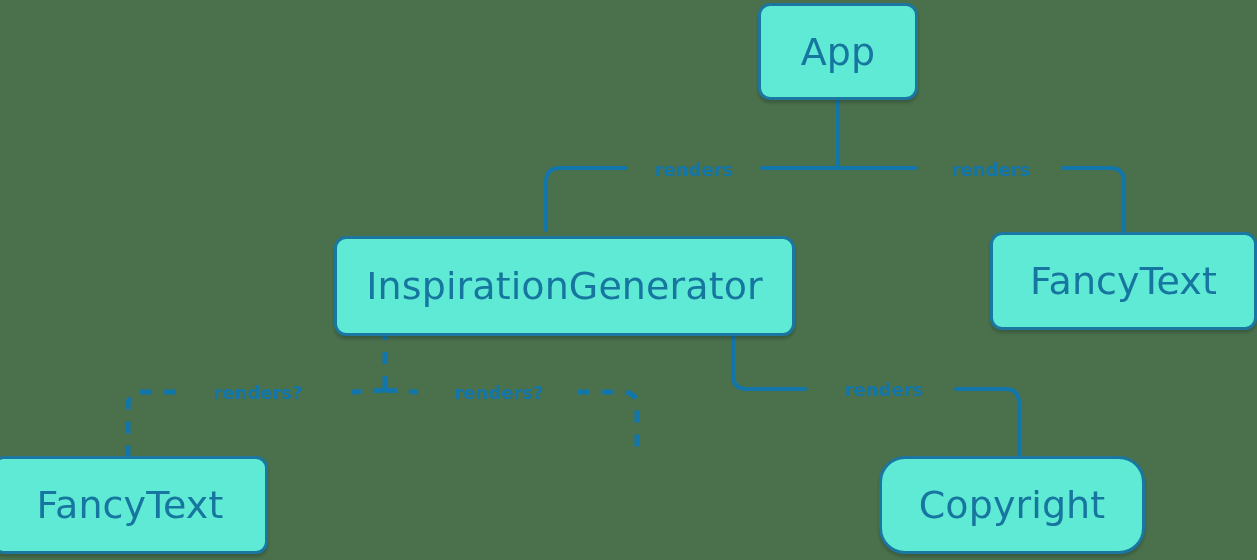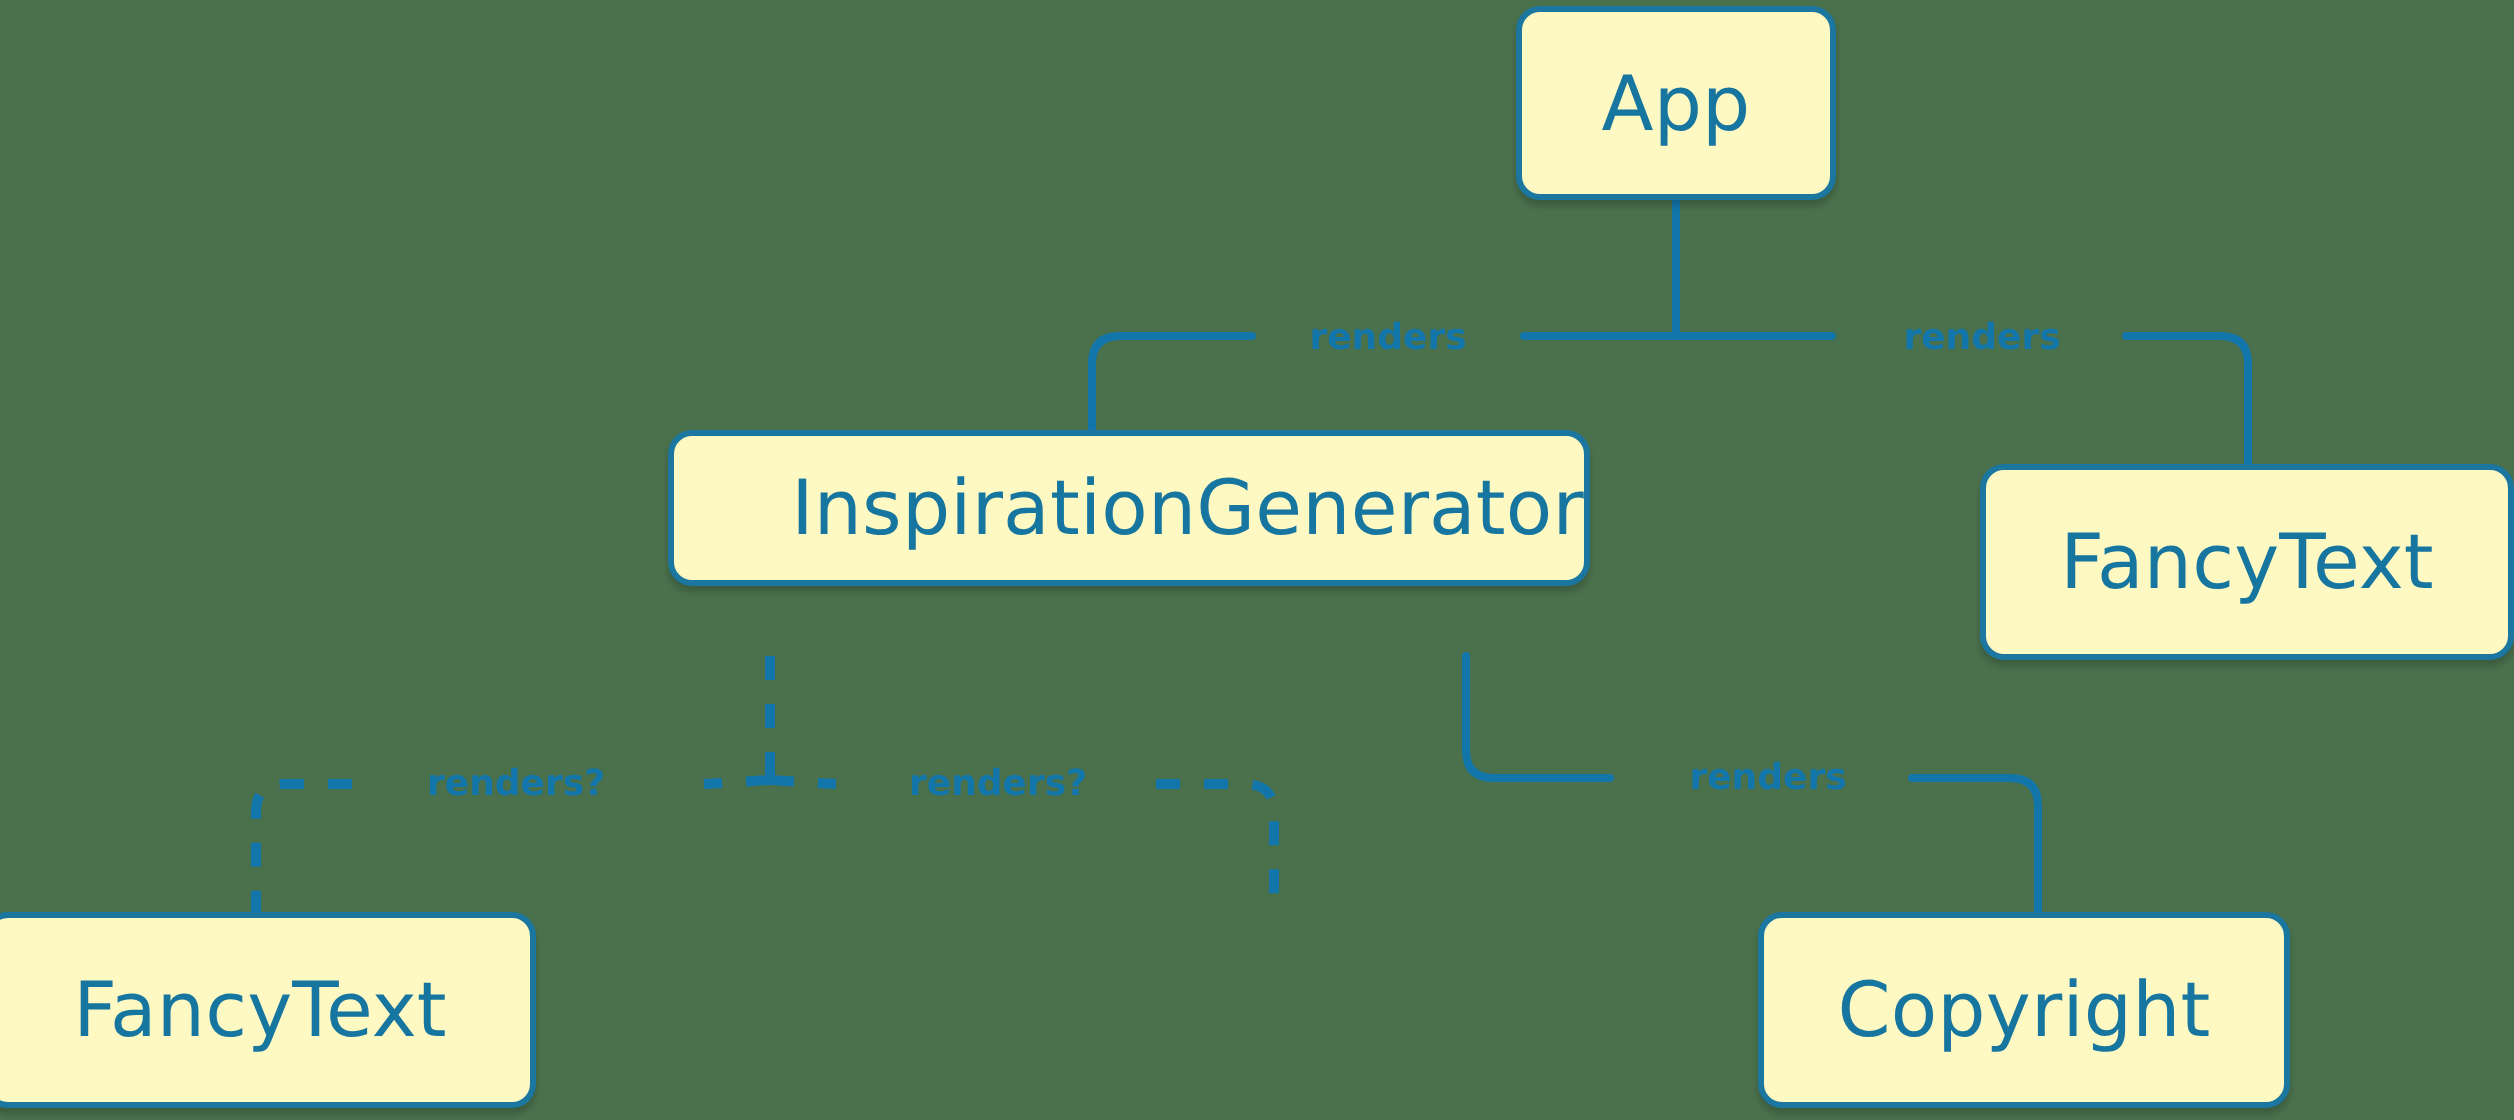--- a/index.html
+++ b/index.html
@@ -20,21 +20,21 @@
   }
   svg.edges {
     position: absolute;
     left: 0;
     top: 0;
     width: 1257px;
     height: 560px;
   }
   .node {
     position: absolute;
-    background: #fef9c3;
+    background: #5eead4;
     border: 3px solid #1b76a0;
     border-radius: 12px;
     box-sizing: border-box;
     display: flex;
     align-items: center;
     justify-content: center;
     color: #17769f;
     font-size: 38px;
     font-weight: 400;
     letter-spacing: 0.1px;
@@ -75,34 +75,34 @@
     <path d="M 578 392 L 622 392 Q 637 392 637 406 L 637 452" fill="none" stroke="#1276ab" stroke-width="5" stroke-linecap="butt" stroke-dasharray="12 12"></path>
 
     <path d="M 733 328 L 733 375 Q 733 389 747 389 L 805 389" fill="none" stroke="#1276ab" stroke-width="4" stroke-linecap="round"></path>
     <path d="M 956 389 L 1005 389 Q 1019 389 1019 403 L 1019 456" fill="none" stroke="#1276ab" stroke-width="4" stroke-linecap="round"></path>
   </svg>
 
   <div class="node" style="left:758px; top:3px; width:160px; height:97px;">
     <span>App</span>
   </div>
 
-  <div class="node" style="left:334px; top:215px; width:461px; height:78px;justify-content:flex-end;">
+  <div class="node" style="left:334px; top:236px; width:461px; height:100px;">
     <span>InspirationGenerator</span>
   </div>
 
   <div class="node" style="left:990px; top:232px; width:267px; height:98px;">
     <span>FancyText</span>
   </div>
 
   <div class="node" style="left:-8px; top:456px; width:276px; height:98px;">
     <span>FancyText</span>
   </div>
 
 
-  <div class="node" style="left:879px; top:456px; width:266px; height:98px;">
+  <div class="node" style="left:879px; top:456px; width:266px; height:98px;border-radius:26px;">
     <span>Copyright</span>
   </div>
 
   <div class="edge-label" style="left:694px; top:169px;">renders</div>
 
   <div class="edge-label" style="left:991px; top:169px;">renders</div>
 
   <div class="edge-label" style="left:258px; top:392px;">renders?</div>
 
   <div class="edge-label" style="left:499px; top:392px;">renders?</div>

